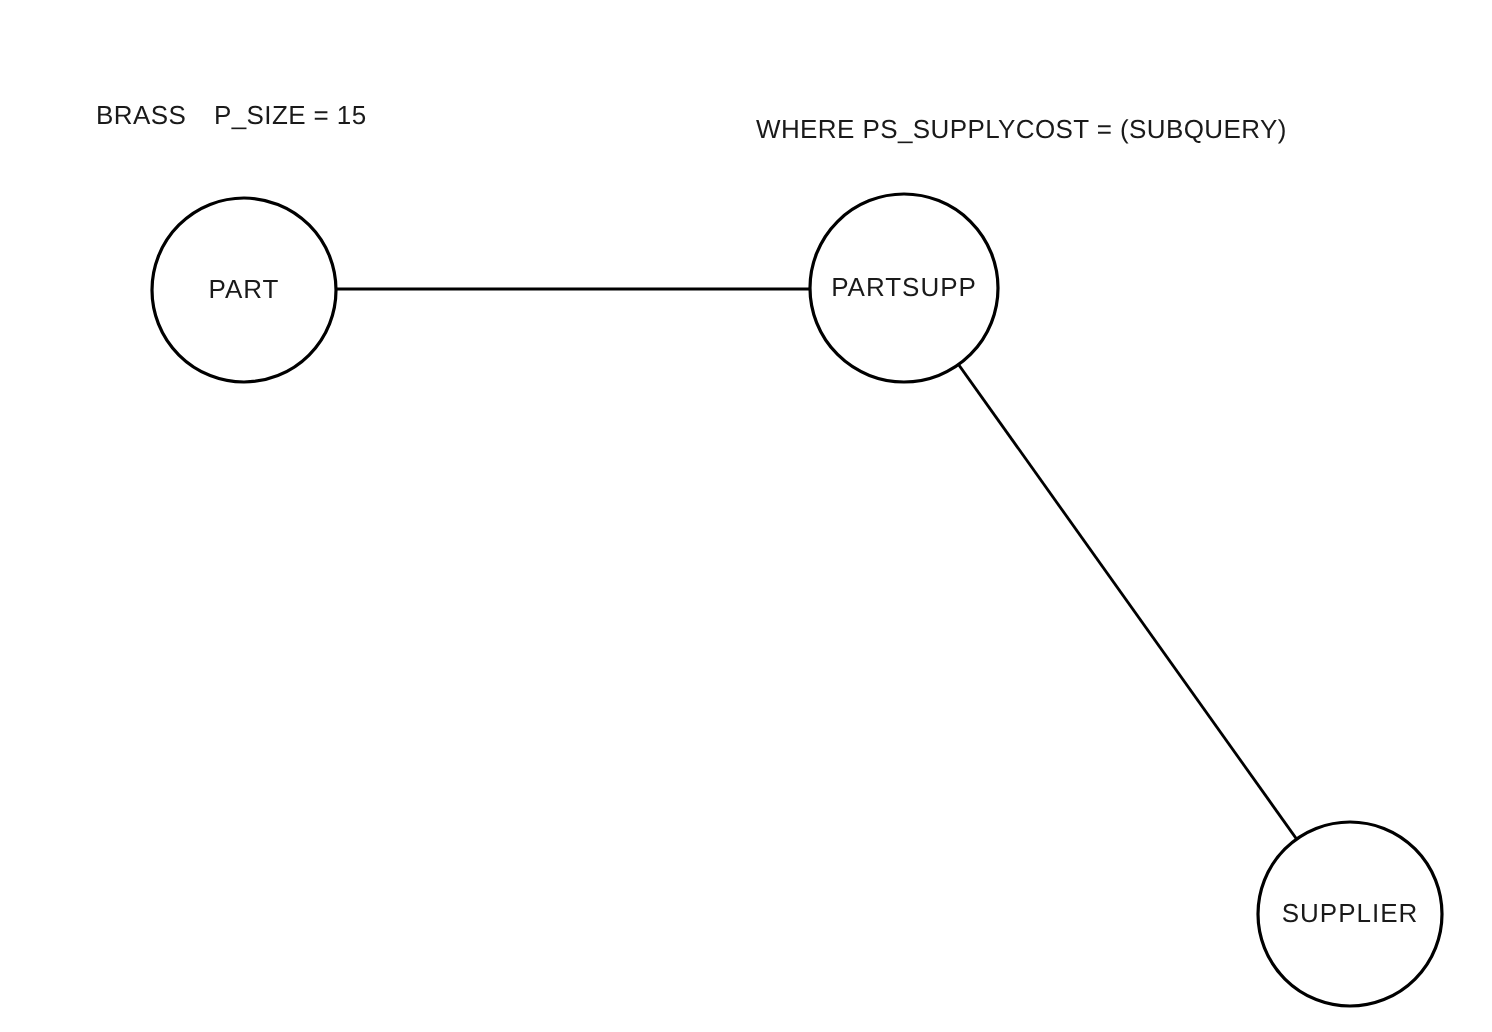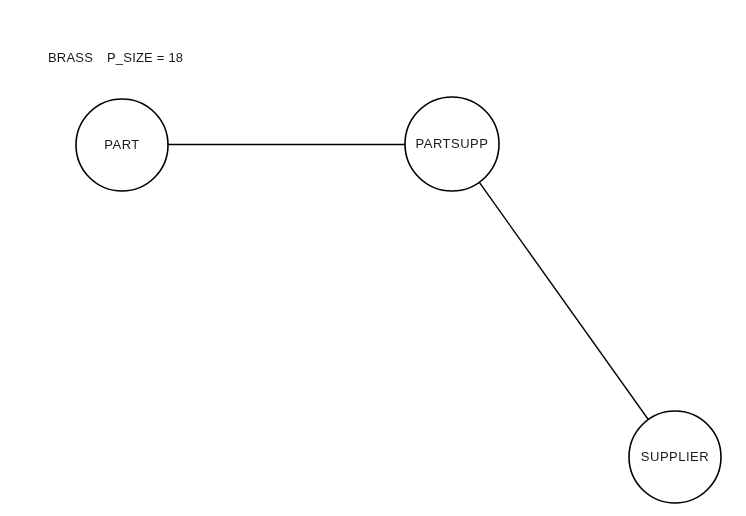--- a/index.html
+++ b/index.html
@@ -66,18 +66,19 @@
     <circle class="node-circle" cx="452" cy="144" r="47"></circle>
     <circle class="node-circle" cx="675" cy="457" r="46"></circle>
 
     <text class="node-label" x="122" y="149">PART</text>
     <text class="node-label" x="452" y="148">PARTSUPP</text>
     <text class="node-label" x="675" y="461">SUPPLIER</text>
   </svg>
 
   <div class="annotation" style="left:48px; top:50px;">
     <div class="ann-row">
-      <span class="kw">BRASS</span><span class="cond">P_SIZE = 18</span>
+      <span class="kw">BRASS</span><span class="cond">P_SIZE = 15</span>
     </div>
   </div>
 
+  <div class="annotation" style="left:378px; top:57px;">WHERE PS_SUPPLYCOST = (SUBQUERY)</div>
 
 </div>
 
 </body></html>

